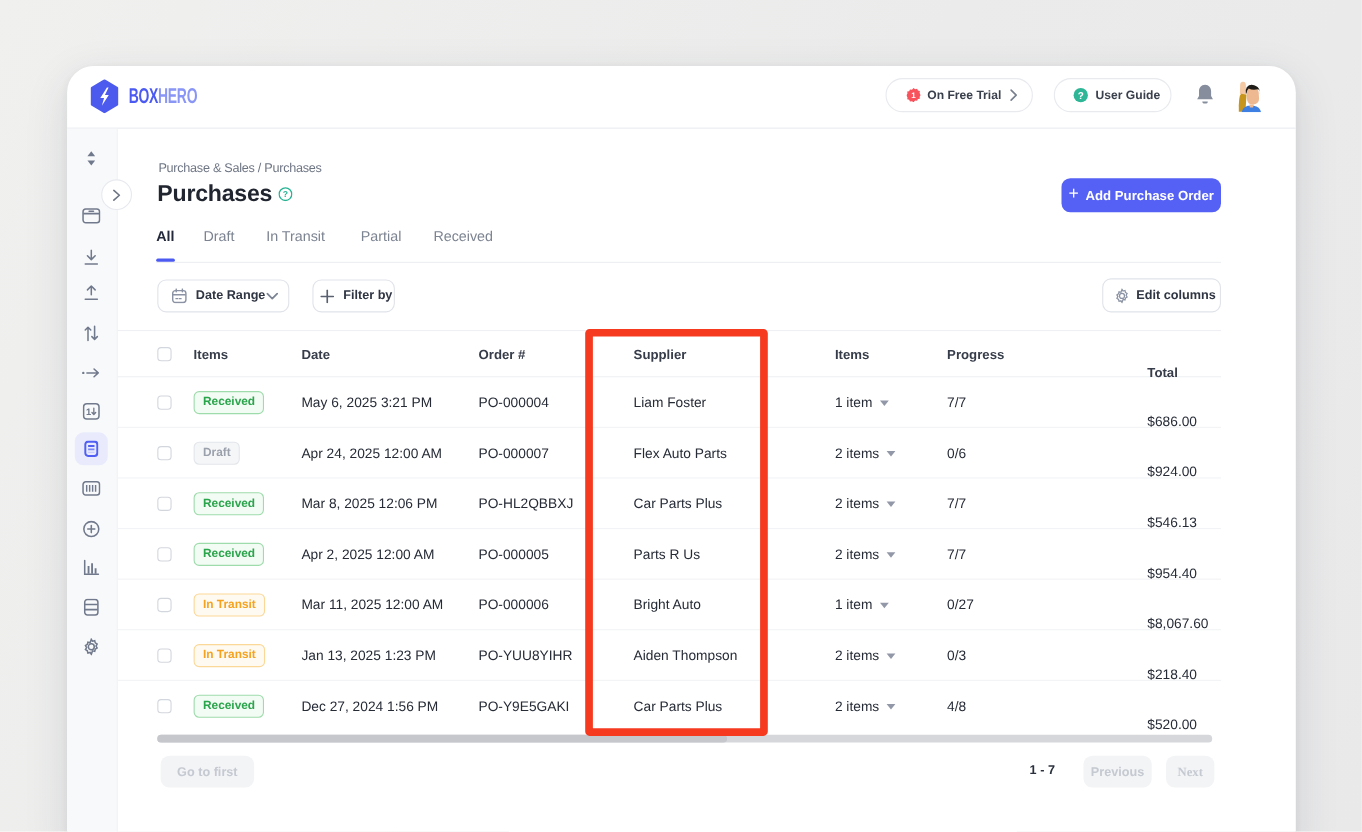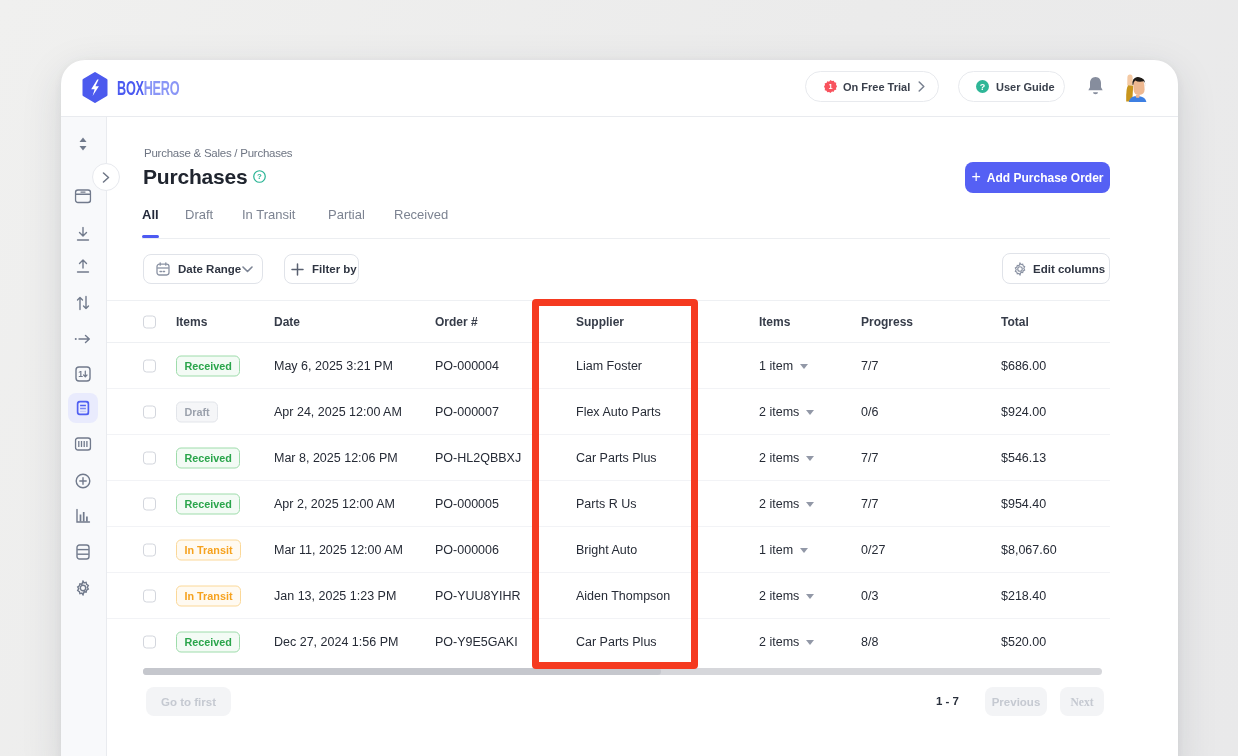--- a/index.html
+++ b/index.html
@@ -40,21 +40,21 @@
 .filterby { left:177px; top:194px; width:75px; height:30px; padding:0 7px 0 6px; }
 .editcols { left:895px; top:193px; width:108px; height:31px; padding:0 10px; }
 .gicon { margin-right:8px; color:#8a92a3; display:flex; flex:none; }
 .dchev { margin-left:auto; color:#7c8494; }
 
 .thead { position:absolute; left:0px; top:240px; width:1003px; height:43px; border-top:1px solid #eef0f3; border-bottom:1px solid #eef0f3; }
 .row { position:absolute; left:0px; width:1003px; height:46px; border-bottom:1px solid #f2f3f6; }
 .cell { position:absolute; top:50%; transform:translateY(-50%); font-size:12.5px; color:#262b36; white-space:nowrap; }
 .hcell { font-size:12px; font-weight:bold; color:#363c49; }
 .cbx { position:absolute; left:36px; top:50%; transform:translateY(-50%); width:13px; height:13px; border:1.5px solid #d3d6dd; border-radius:3.5px; background:#fff; }
-.c1 { left:69px; } .c2 { left:167px; } .c3 { left:328px; } .c4 { left:469px; } .c5 { left:612px;padding-left:40px; } .c6 { left:754px; } .c7 { left:894px; }
+.c1 { left:69px; } .c2 { left:167px; } .c3 { left:328px; } .c4 { left:469px; } .c5 { left:612px;padding-left:40px; } .c6 { left:754px; } .c7 { left:936px;margin-top:17px; }
 .badge { display:inline-block; font-size:10.8px; font-weight:bold; padding:3px 7.5px 4px; border-radius:5px; }
 .b-received { color:#2aa54b; background:#f3fbf5; border:1px solid #9edcab; }
 .b-draft { color:#9ba1ac; background:#f5f6f8; border:1px solid #e2e5ea; }
 .b-transit { color:#f6a21e; background:#fffaf1; border:1px solid #fbd898; }
 .tri { display:inline-block; width:0; height:0; border-left:4px solid transparent; border-right:4px solid transparent; border-top:5.5px solid #9298a7; margin-left:7px; vertical-align:1px; }
 .scroll { position:absolute; left:36px; top:608px; width:959px; height:7px; border-radius:4px; background:#d6d7db; }
 .thumb { position:absolute; left:0; top:0; width:518px; height:7px; border-radius:4px; background:#c5c7cd; }
 .pgbtn { position:absolute; top:627px; height:29px; border-radius:8px; background:#f3f4f6; color:#c5c9d1; font-size:11.5px; font-weight:bold; display:flex; align-items:center; justify-content:center; }
 .goto { left:39px; width:85px; }
 .prev { left:878px; width:62px; }
@@ -220,21 +220,21 @@
         <div class="cell c6">0/3</div>
         <div class="cell c7">$218.40</div>
       </div>
     <div class="row" style="top:559px; border-bottom:none;">
         <div class="cbx"></div>
         <div class="cell c1"><span class="badge b-received">Received</span></div>
         <div class="cell c2">Dec 27, 2024 1:56 PM</div>
         <div class="cell c3">PO-Y9E5GAKI</div>
         <div class="cell c4">Car Parts Plus</div>
         <div class="cell c5">2 items<span class="tri"></span></div>
-        <div class="cell c6">8/8</div>
+        <div class="cell c6">4/8</div>
         <div class="cell c7">$520.00</div>
       </div>
     <div class="scroll">
         <div class="thumb"></div>
       </div>
     <div class="pgbtn goto">Go to first</div>
     <div class="count">1 - 7</div>
     <div class="pgbtn prev">Previous</div>
     <div class="pgbtn next">Next</div>
   </div>

